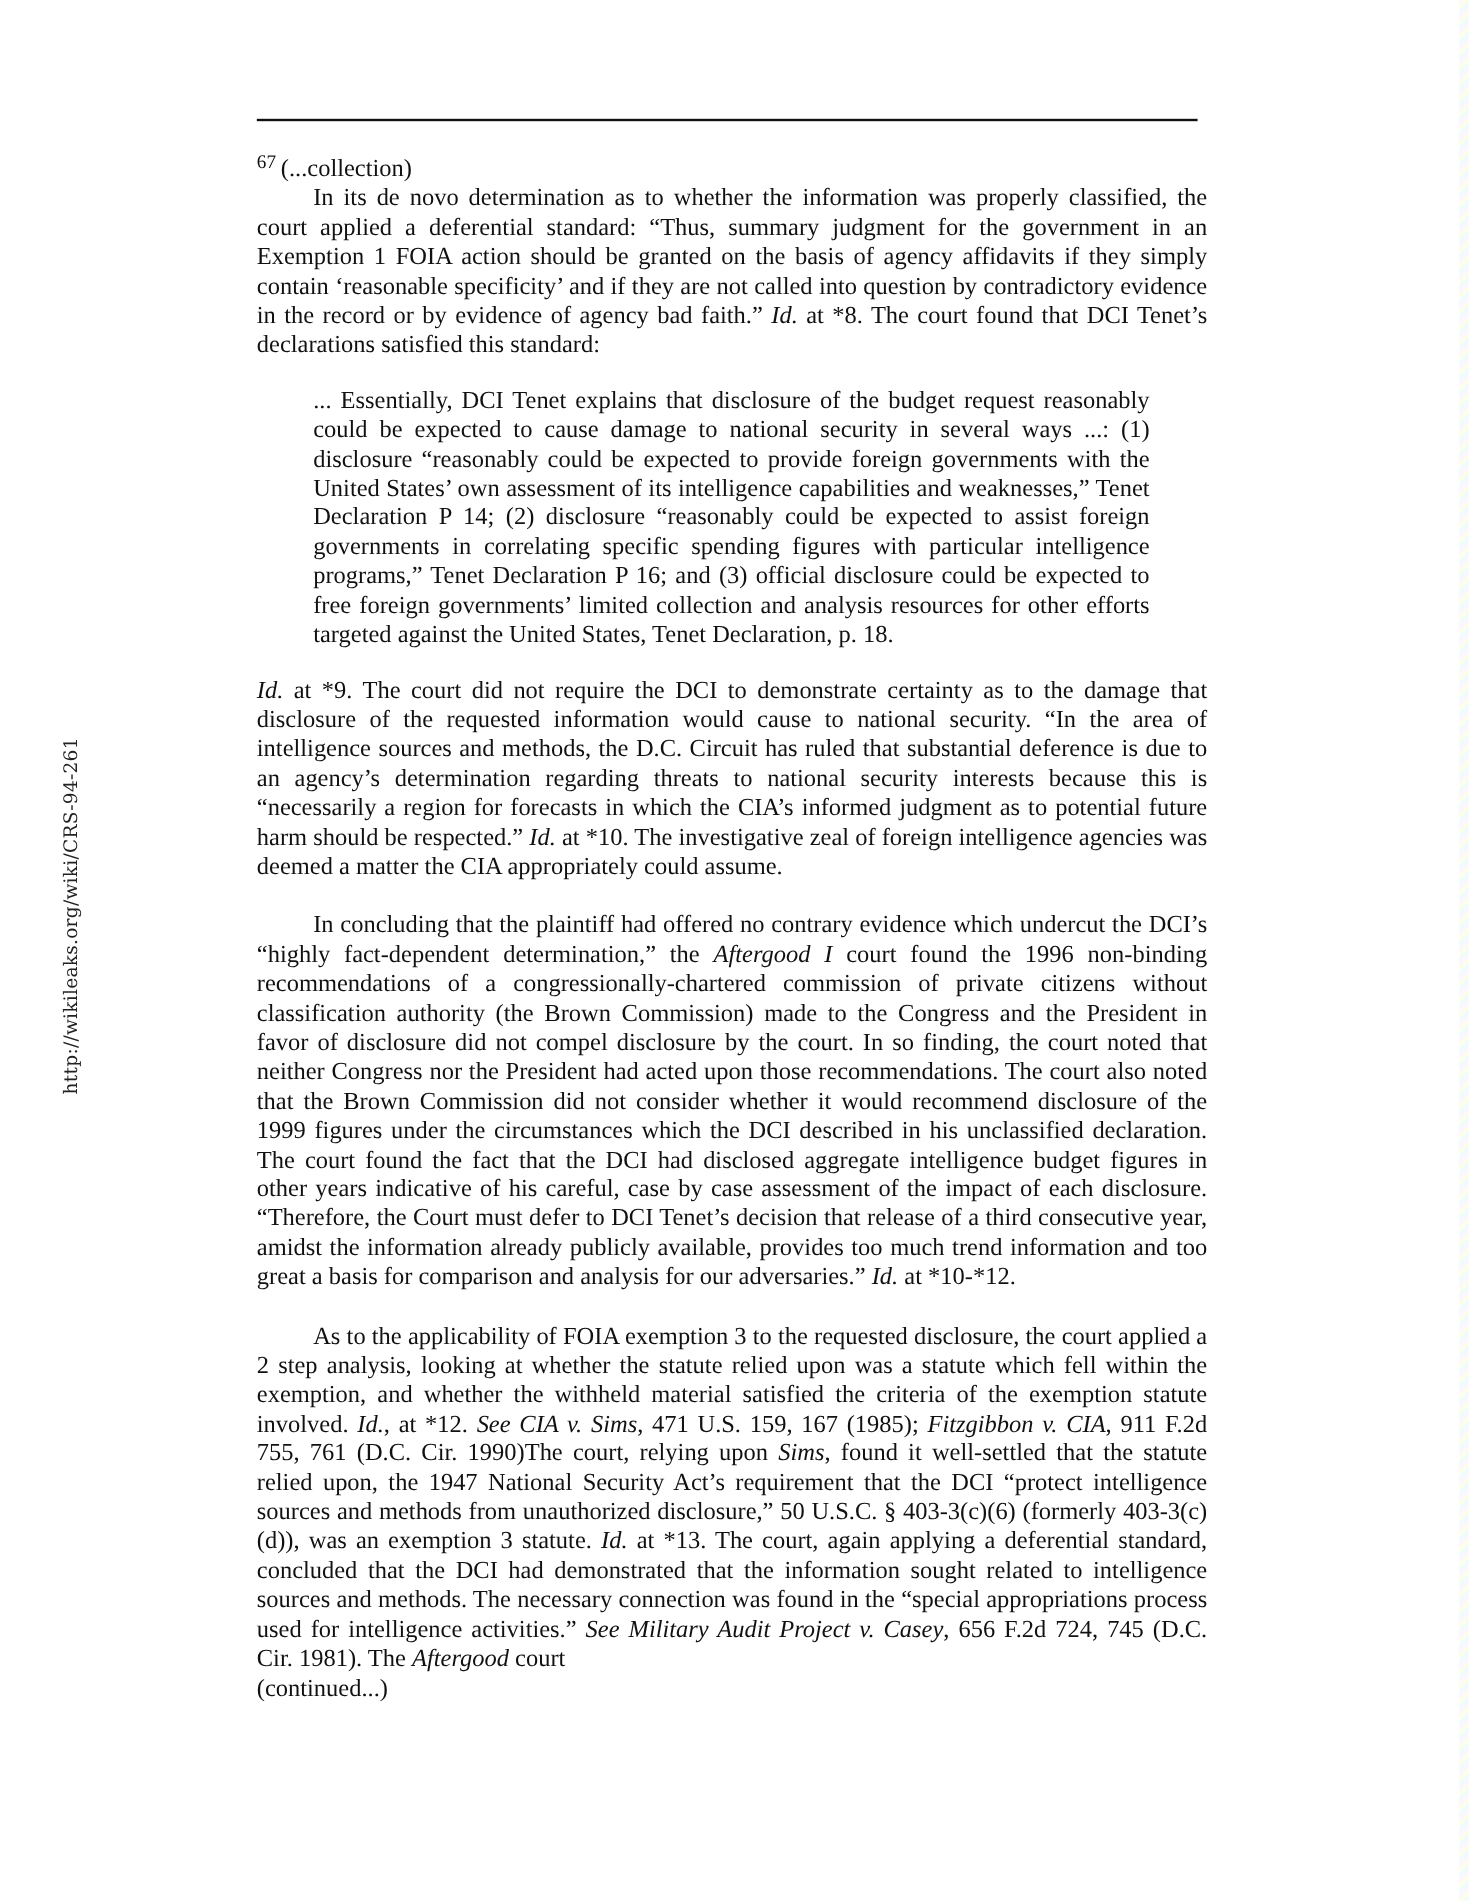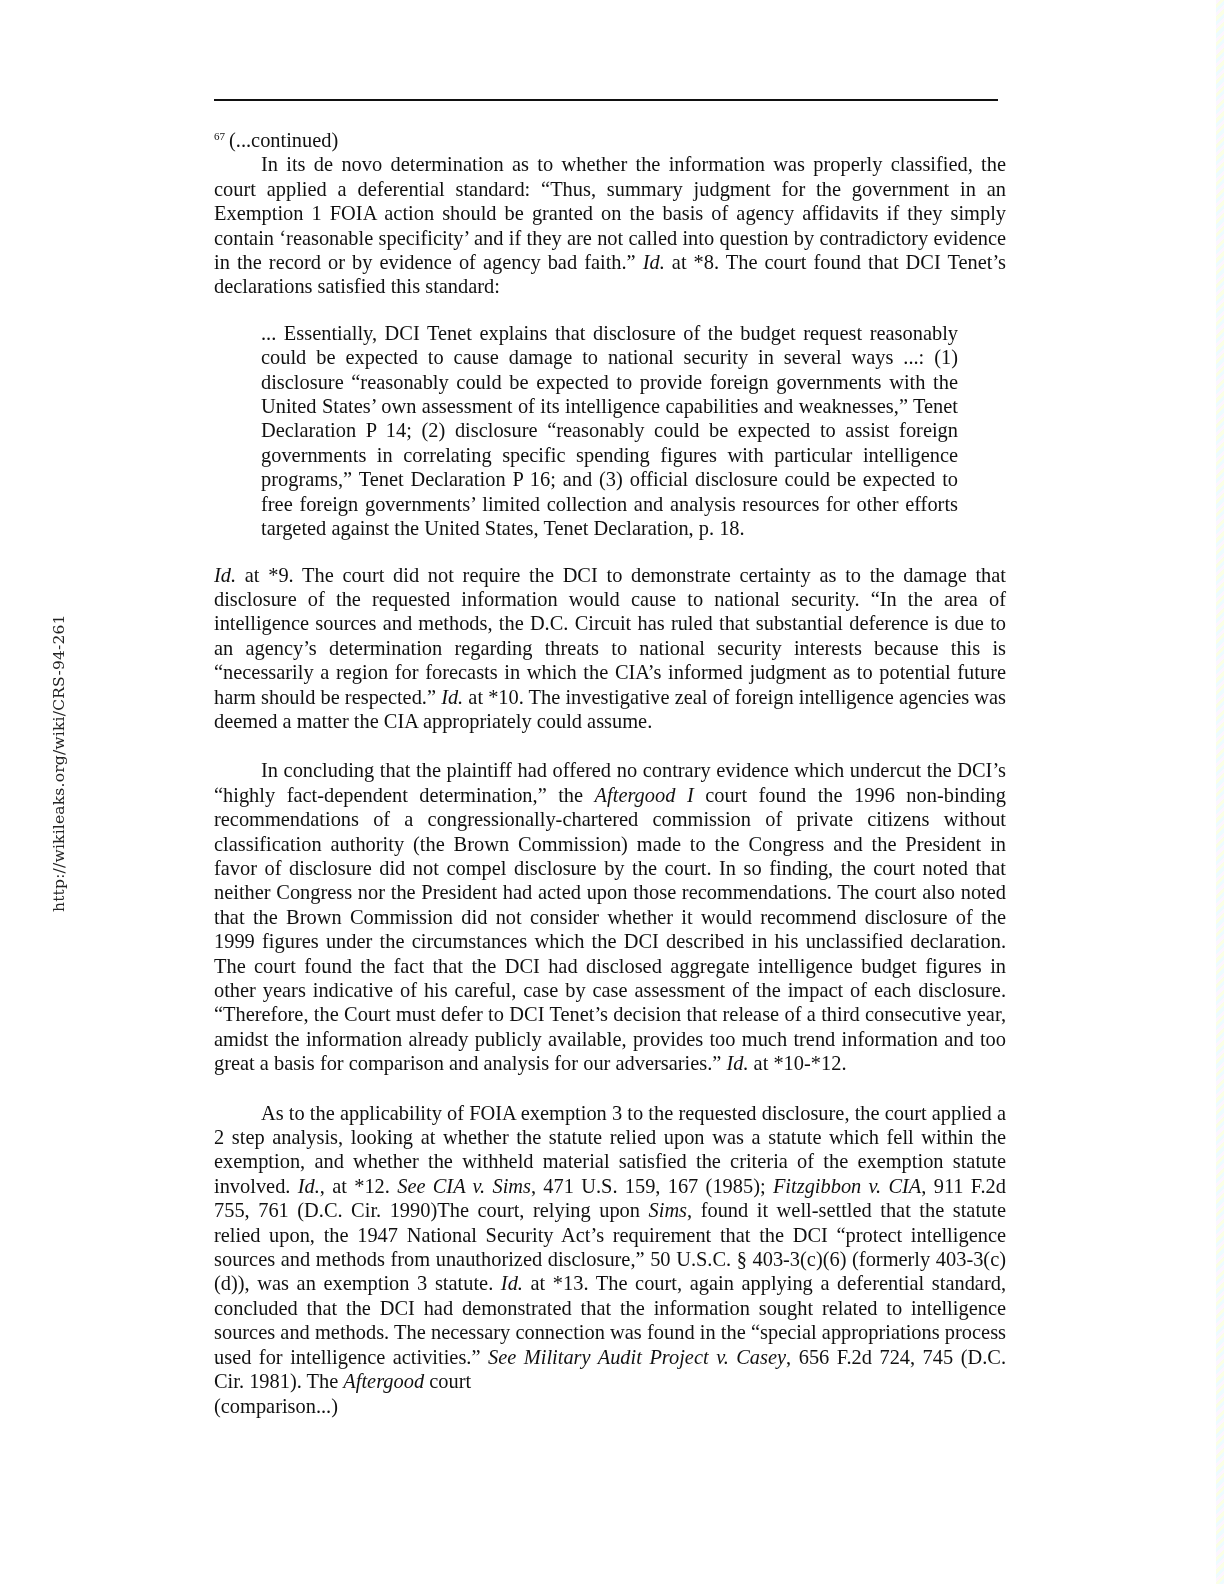--- a/index.html
+++ b/index.html
@@ -53,21 +53,21 @@
     }
     .content p {
       margin: 0;
       text-align: justify;
       text-align-last: left;
     }
     .cont-head {
       margin: 0 0 0 0;
     }
     .cont-head sup {
-      font-size: 11px;
+      font-size: 16px;
       vertical-align: 7px;
       margin-right: 4px;
     }
     .indent { text-indent: 47px; }
     .blockquote {
       margin: 22px 48px 22px 47px !important;
       text-align: justify;
     }
     .gap { margin-top: 25px !important; }
     .continued-end {
@@ -80,27 +80,27 @@
 <body>
 
 <div class="right-edge"></div>
 
 <div class="side-url">http://wikileaks.org/wiki/CRS-94-261</div>
 
 <div class="rule"></div>
 
 <div class="content">
 
-  <p class="cont-head"><sup>67</sup><span>(...continued)</span></p>
+  <p class="cont-head"><sup>67</sup><span>(...collection)</span></p>
 
   <p class="indent"><span>In its de novo determination as to whether the information was properly classified, the court applied a deferential standard: “Thus, summary judgment for the government in an Exemption 1 FOIA action should be granted on the basis of agency affidavits if they simply contain ‘reasonable specificity’ and if they are not called into question by contradictory evidence in the record or by evidence of agency bad faith.” </span><em>Id.</em><span> at *8. The court found that DCI Tenet’s declarations satisfied this standard:</span></p>
 
   <p class="blockquote">... Essentially, DCI Tenet explains that disclosure of the budget request reasonably could be expected to cause damage to national security in several ways ...: (1) disclosure “reasonably could be expected to provide foreign governments with the United States’ own assessment of its intelligence capabilities and weaknesses,” Tenet Declaration P 14; (2) disclosure “reasonably could be expected to assist foreign governments in correlating specific spending figures with particular intelligence programs,” Tenet Declaration P 16; and (3) official disclosure could be expected to free foreign governments’ limited collection and analysis resources for other efforts targeted against the United States, Tenet Declaration, p. 18.</p>
 
   <p><em>Id.</em><span> at *9. The court did not require the DCI to demonstrate certainty as to the damage that disclosure of the requested information would cause to national security. “In the area of intelligence sources and methods, the D.C. Circuit has ruled that substantial deference is due to an agency’s determination regarding threats to national security interests because this is “necessarily a region for forecasts in which the CIA’s informed judgment as to potential future harm should be respected.” </span><em>Id.</em><span> at *10. The investigative zeal of foreign intelligence agencies was deemed a matter the CIA appropriately could assume.</span></p>
 
   <p class="indent gap"><span>In concluding that the plaintiff had offered no contrary evidence which undercut the DCI’s “highly fact-dependent determination,” the </span><em>Aftergood I</em><span> court found the 1996 non-binding recommendations of a congressionally-chartered commission of private citizens without classification authority (the Brown Commission) made to the Congress and the President in favor of disclosure did not compel disclosure by the court. In so finding, the court noted that neither Congress nor the President had acted upon those recommendations. The court also noted that the Brown Commission did not consider whether it would recommend disclosure of the 1999 figures under the circumstances which the DCI described in his unclassified declaration. The court found the fact that the DCI had disclosed aggregate intelligence budget figures in other years indicative of his careful, case by case assessment of the impact of each disclosure. “Therefore, the Court must defer to DCI Tenet’s decision that release of a third consecutive year, amidst the information already publicly available, provides too much trend information and too great a basis for comparison and analysis for our adversaries.” </span><em>Id.</em><span> at *10-*12.</span></p>
 
   <p class="indent gap"><span>As to the applicability of FOIA exemption 3 to the requested disclosure, the court applied a 2 step analysis, looking at whether the statute relied upon was a statute which fell within the exemption, and whether the withheld material satisfied the criteria of the exemption statute involved. </span><em>Id.</em><span>, at *12. </span><em>See CIA v. Sims</em><span>, 471 U.S. 159, 167 (1985); </span><em>Fitzgibbon v. CIA</em><span>, 911 F.2d 755, 761 (D.C. Cir. 1990)The court, relying upon </span><em>Sims</em><span>, found it well-settled that the statute relied upon, the 1947 National Security Act’s requirement that the DCI “protect intelligence sources and methods from unauthorized disclosure,” 50 U.S.C. § 403-3(c)(6) (formerly 403-3(c)(d)), was an exemption 3 statute. </span><em>Id.</em><span> at *13. The court, again applying a deferential standard, concluded that the DCI had demonstrated that the information sought related to intelligence sources and methods. The necessary connection was found in the “special appropriations process used for intelligence activities.” </span><em>See Military Audit Project v. Casey</em><span>, 656 F.2d 724, 745 (D.C. Cir. 1981). The </span><em>Aftergood</em><span> court</span></p>
 
-  <p class="continued-end">(comparison...)</p>
+  <p class="continued-end">(continued...)</p>
 
 </div>
 
 </body></html>

